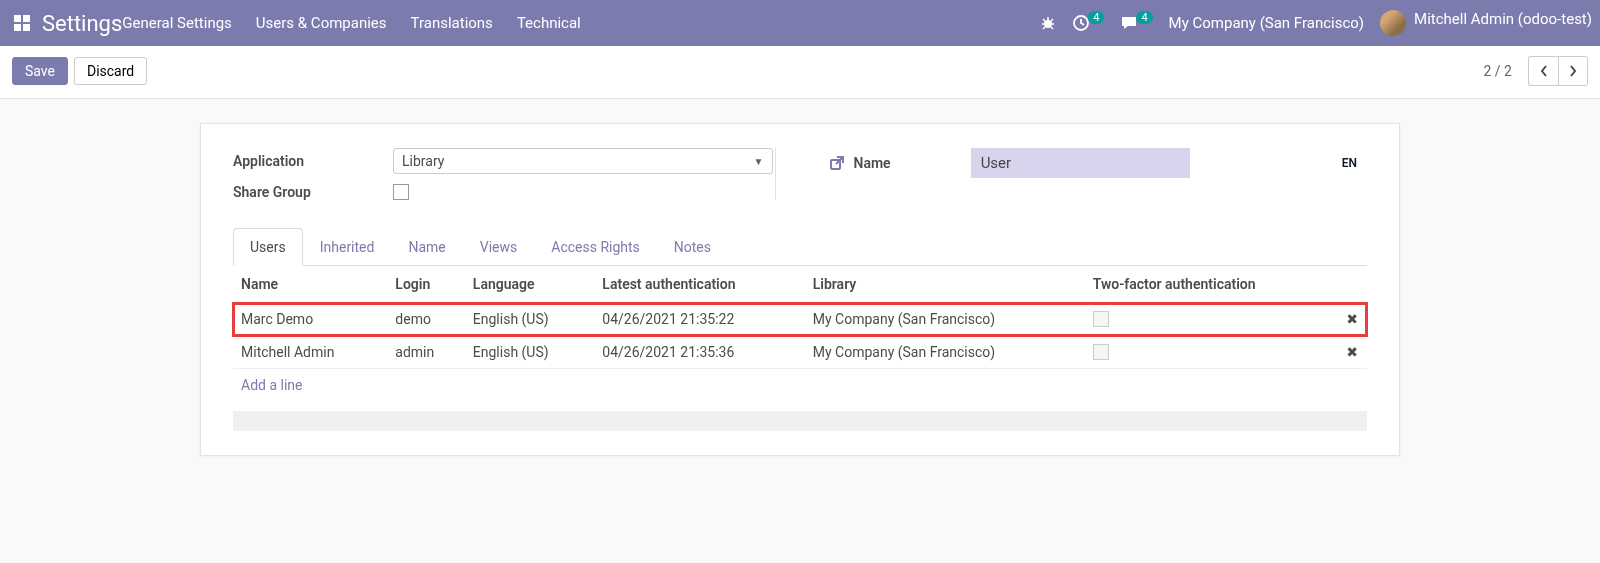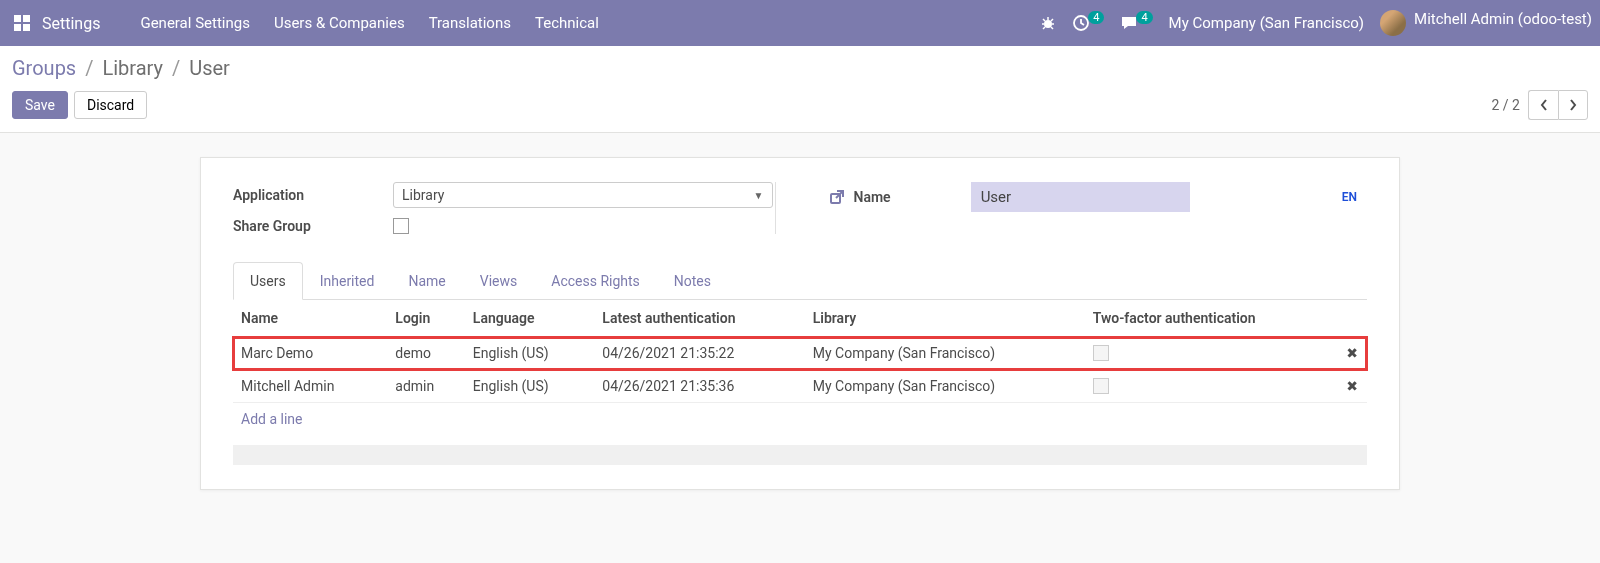--- a/index.html
+++ b/index.html
@@ -3,62 +3,62 @@
   <meta charset="utf-8">
   <style>
     * { margin: 0; padding: 0; box-sizing: border-box; font-family: -apple-system, BlinkMacSystemFont, "Segoe UI", Roboto, sans-serif; }
     body { background: #f9f9f9; color: #4c4c4c; font-size: 14px; }
 
     
     .navbar { background: #7c7bad; color: #fff; height: 46px; display: flex; align-items: center; padding: 0 8px; }
     .nav-left { display: flex; align-items: center; }
     .apps-icon { width: 20px; height: 20px; margin: 0 10px 0 4px; display: flex; flex-wrap: wrap; gap: 2px; align-content: center; justify-content: center; cursor: pointer; }
     .apps-icon span { width: 7px; height: 7px; background: #fff; }
-    .brand { font-size: 16px; font-weight: 400; margin-right: 40px; }
+    .brand { font-size: 22px; font-weight: 400; }
     .nav-links { display: flex; gap: 24px; }
     .nav-links a { color: #fff; text-decoration: none; font-size: 15px; cursor: pointer; }
     .nav-right { margin-left: auto; display: flex; align-items: center; gap: 16px; }
     .nav-icon { color: #fff; cursor: pointer; display: flex; align-items: center; position: relative; }
     .badge { background: #00a09d; color: #fff; font-size: 11px; border-radius: 8px; padding: 0 5px; margin-left: -2px; position: relative; top: -6px; }
     .company-name { color: #fff; cursor: pointer; font-size: 15px; }
     .user-menu { display: flex; align-items: flex-start; gap: 8px; cursor: pointer; }
     .avatar { width: 26px; height: 26px; border-radius: 50%; background: linear-gradient(135deg, #d4a574 30%, #8b6f47 70%); }
     .user-name { color: #fff; font-size: 15px; }
 
     
     .control-panel { background: #fff; border-bottom: 1px solid #e2e2e0; padding: 10px 12px 12px; }
     .breadcrumb { font-size: 20px; color: #7c7bad; margin-bottom: 10px; }
     .breadcrumb .sep { color: #999; margin: 0 4px; }
     .breadcrumb .current { color: #6f6f6f; }
     .cp-row { display: flex; align-items: center; justify-content: space-between; }
     .cp-buttons { display: flex; gap: 6px; }
     .btn { padding: 5px 12px; border: 1px solid #ccc; background: #fff; border-radius: 3px; cursor: pointer; font-size: 14px; }
     .btn-primary { background: #7c7bad; color: #fff; border-color: #7c7bad; }
-    .pager { display: flex; align-items: center; gap: 8px; }
+    .pager { display: flex; align-items: center; gap: 16px; }
     .pager-value { color: #666; }
     .pager-btns { display: flex; }
     .pager-btn { border: 1px solid #ccc; background: #fff; width: 30px; height: 30px; display: flex; align-items: center; justify-content: center; cursor: pointer; }
     .pager-btn:first-child { border-radius: 3px 0 0 3px; border-right: none; }
     .pager-btn:last-child { border-radius: 0 3px 3px 0; }
 
     
     .form-container { display: flex; justify-content: center; padding: 24px 0; }
     .sheet { background: #fff; border: 1px solid #e2e2e0; width: 1200px; max-width: 95%; padding: 24px 32px; box-shadow: 0 1px 3px rgba(0,0,0,0.05); }
 
     .form-row { display: flex; gap: 32px; margin-bottom: 8px; }
     .form-col { flex: 1; display: flex; flex-direction: column; gap: 10px; }
     .field-row { display: flex; align-items: center; }
     .field-label { width: 160px; font-weight: 600; color: #4c4c4c; }
     .field-widget { flex: 1; display: flex; align-items: center; gap: 6px; }
     .select-wrap { flex: 1; border: 1px solid #ccc; border-radius: 3px; padding: 4px 8px; display: flex; justify-content: space-between; align-items: center; background: #fff; cursor: pointer; }
     .caret { font-size: 10px; color: #666; }
     .ext-link { color: #7c7bad; cursor: pointer; }
     .name-input { flex: 1; background: #d7d5ee; border: none; padding: 6px 10px; font-size: 15px; color: #444; position: relative; }
     .name-wrap { flex: 1; position: relative; }
-    .lang-indicator { position: absolute; right: 10px; top: 50%; transform: translateY(-50%); color: #1d4ed8; font-size: 12px; font-weight: 600; }
+    .lang-indicator { position: absolute; right: 10px; top: 50%; transform: translateY(-50%); color: #0f172a; font-size: 12px; font-weight: 600; }
     .checkbox { width: 16px; height: 16px; border: 1px solid #999; background: #fff; cursor: pointer; }
     .checkbox.readonly { border-color: #ccc; background: #f5f5f5; }
     .divider-col { border-left: 1px solid #e0e0e0; margin-left: -30px; margin-right: 20px; align-self: stretch; }
 
     
     .tabs { display: flex; border-bottom: 1px solid #ddd; margin-top: 28px; }
     .tab { padding: 10px 16px; color: #7c7bad; cursor: pointer; border: 1px solid transparent; border-bottom: none; margin-bottom: -1px; }
     .tab.active { color: #4c4c4c; border-color: #ddd; border-bottom: 1px solid #fff; background: #fff; border-radius: 4px 4px 0 0; }
 
     
@@ -119,27 +119,20 @@
     </div>
     <div class="company-name">My Company (San Francisco)</div>
     <div class="user-menu">
       <div class="avatar"></div>
       <div class="user-name">Mitchell Admin (odoo-test)</div>
     </div>
   </div>
 </div>
 
 <div class="control-panel">
-  <div class="breadcrumb">
-    <span style="cursor:pointer;">Groups</span>
-    <span class="sep">/</span>
-    <span class="current">Library</span>
-    <span class="sep">/</span>
-    <span class="current">User</span>
-  </div>
   <div class="cp-row">
     <div class="cp-buttons">
       <button class="btn btn-primary">Save</button>
       <button class="btn">Discard</button>
     </div>
     <div class="pager">
       <span class="pager-value">2 / 2</span>
       <div class="pager-btns">
         <div class="pager-btn">
           <svg width="10" height="14" viewBox="0 0 10 14">

